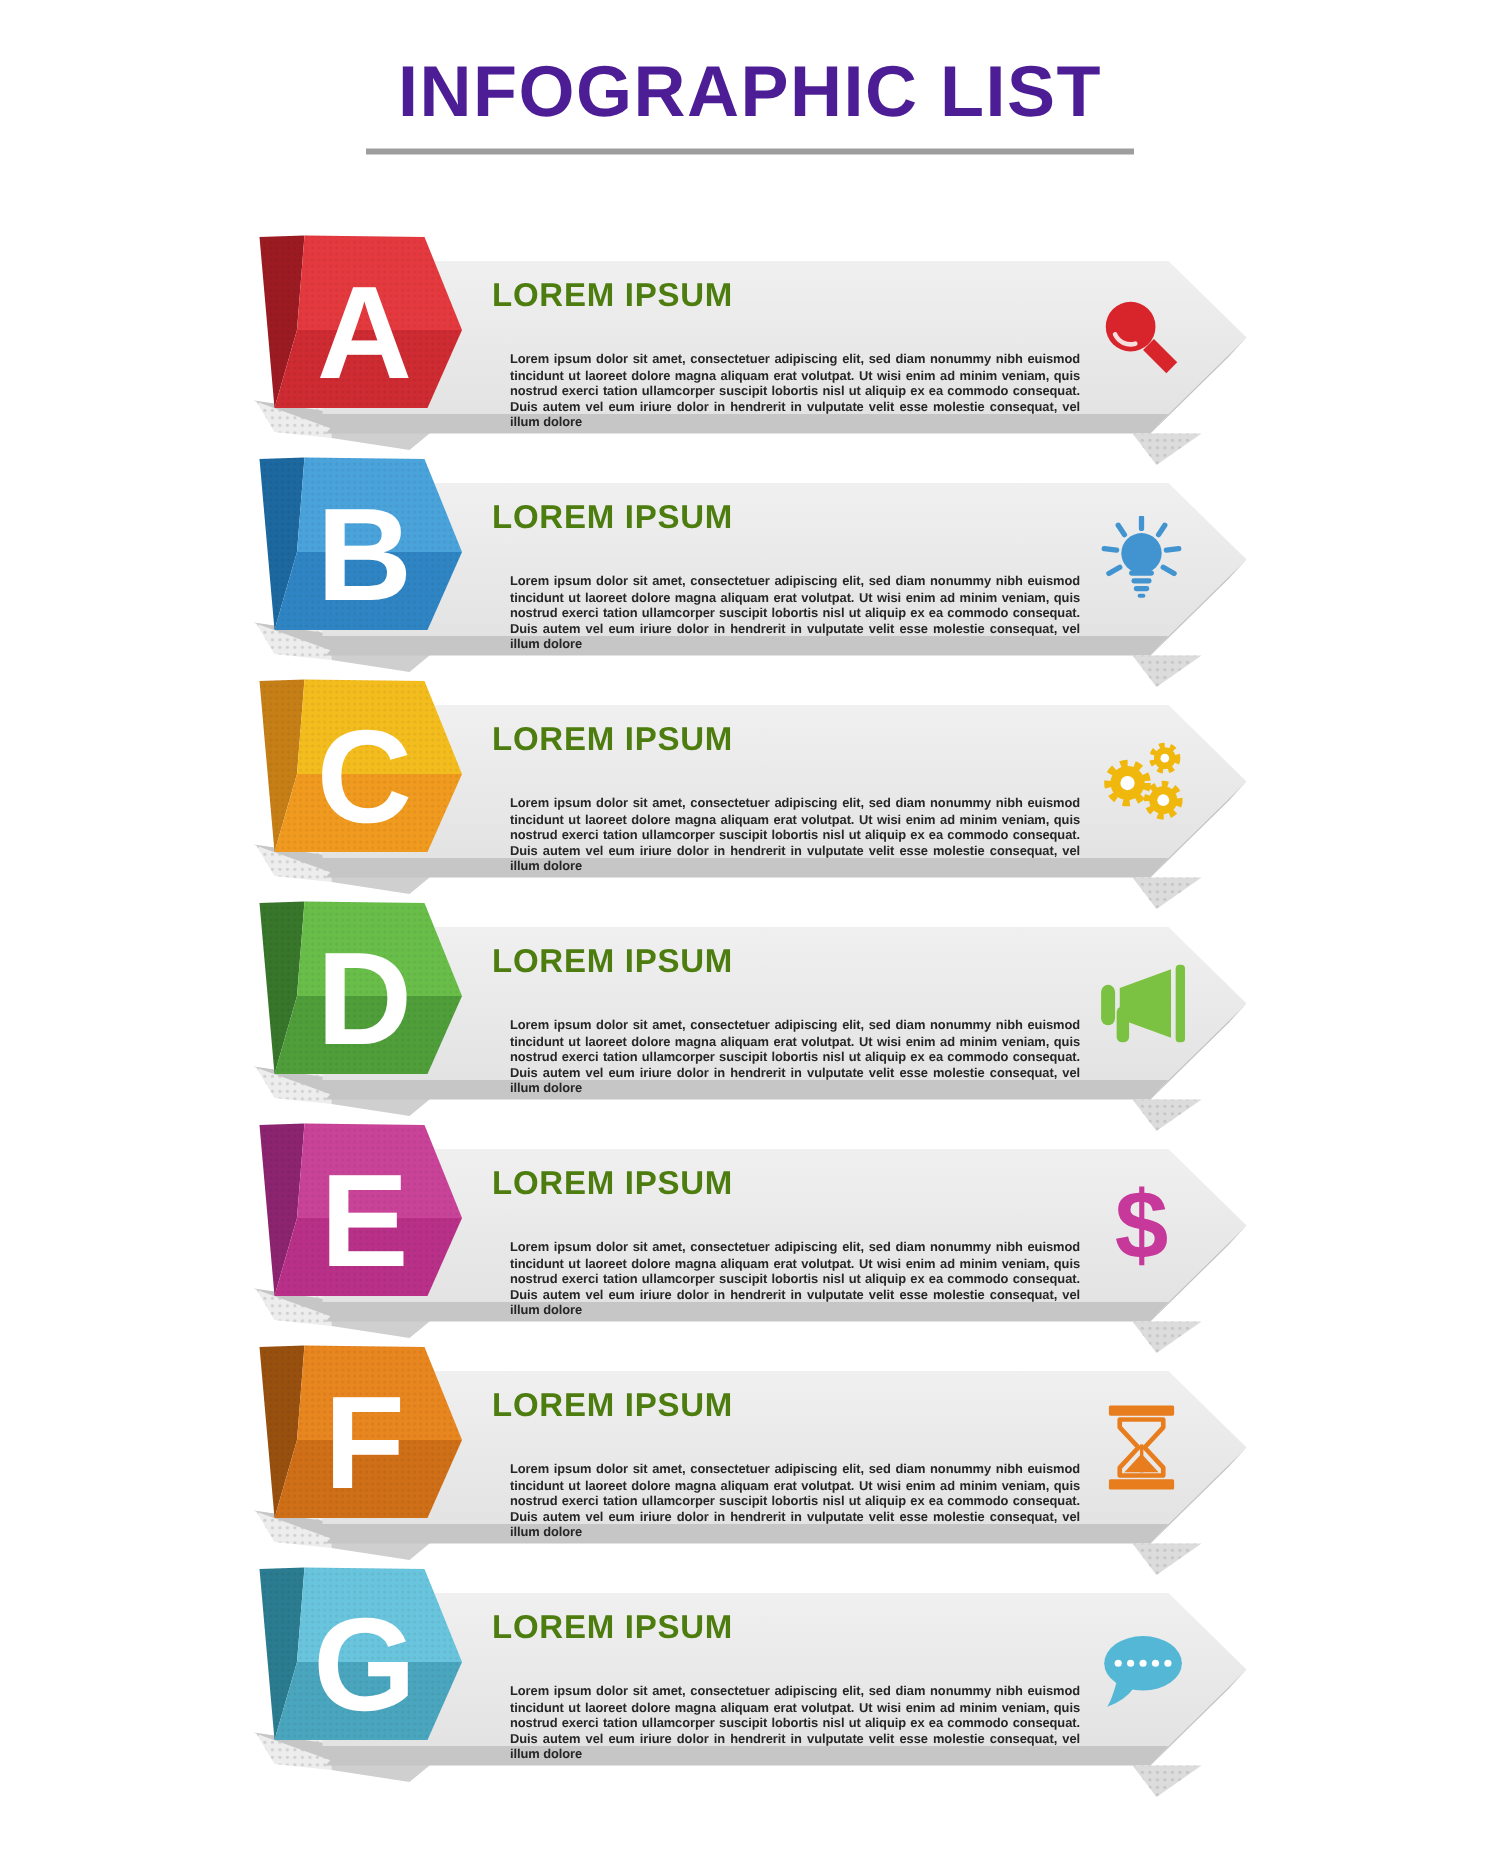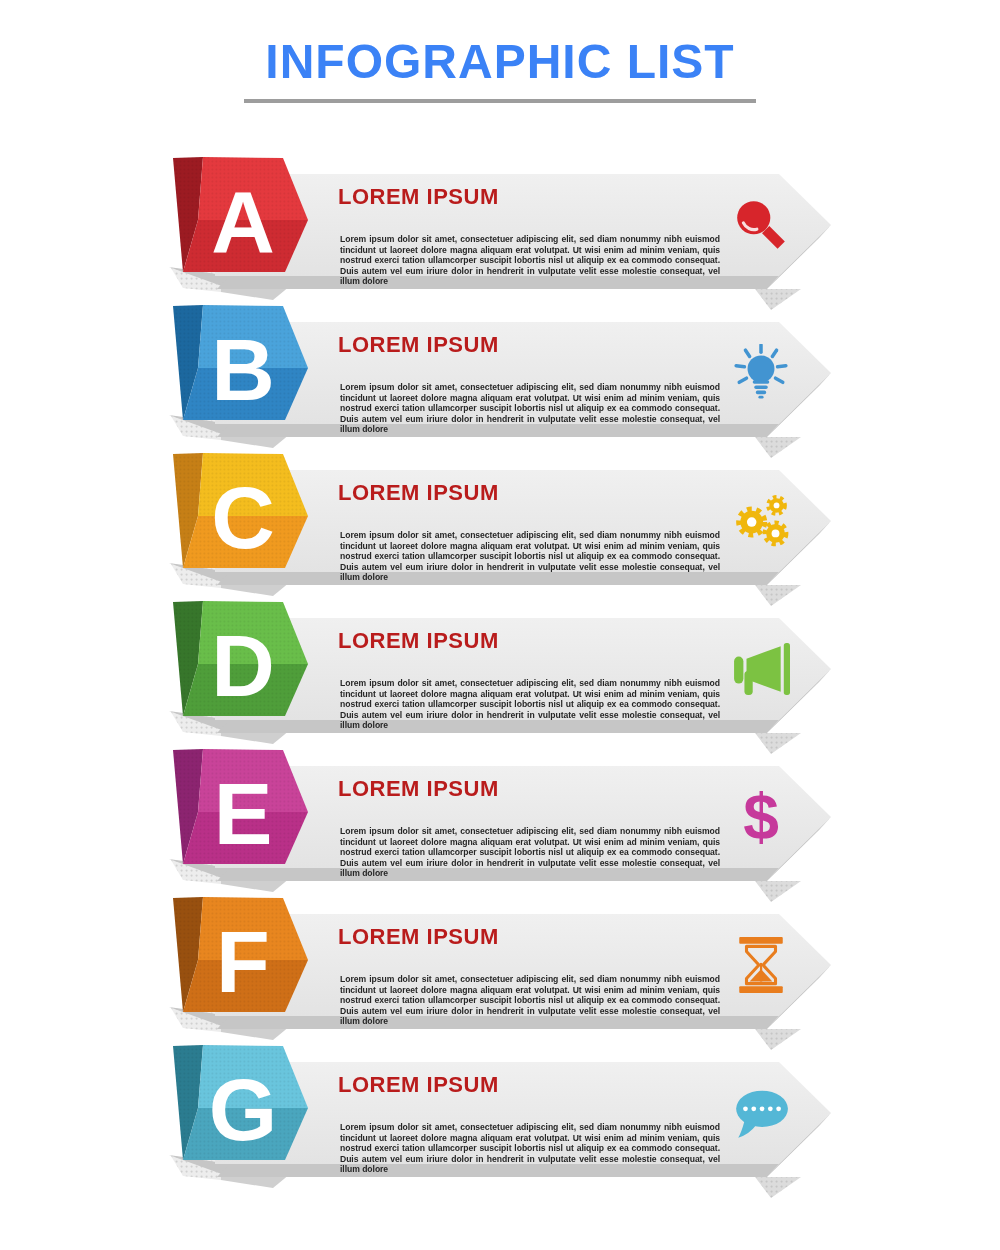--- a/index.html
+++ b/index.html
@@ -2,31 +2,31 @@
 <html><head>
 <meta charset="utf-8">
 <style>
   html,body{margin:0;padding:0;background:#ffffff;}
   body{width:1000px;height:1250px;position:relative;overflow:hidden;
        font-family:"Liberation Sans","DejaVu Sans",sans-serif;}
 
   
   .hdr{position:absolute;top:0;left:0;width:1000px;text-align:center;}
   .hdr h1{margin:36px 0 0 0;font-size:48px;line-height:1.1;font-weight:700;
-          color:#3b82f6;letter-spacing:1px;}
+          color:#4c1d95;letter-spacing:1px;}
   .hdr .rule{width:512px;height:4px;background:#9d9d9d;margin:10px auto 0 auto;}
 
   
   .item{position:absolute;left:155px;width:700px;height:170px;}
   .band{position:absolute;left:0;top:0;}
   .letter{fill:#ffffff;font-weight:700;font-size:88px;
           font-family:"Liberation Sans","DejaVu Sans",sans-serif;}
   .content{position:absolute;left:173px;top:0;width:382px;}
-  .content h2{position:absolute;top:32px;left:10px;margin:0;font-size:22px;
-              font-weight:700;color:#b91c1c;letter-spacing:0.5px;white-space:nowrap;}
+  .content h2{position:absolute;top:32px;left:0;margin:0;font-size:22px;
+              font-weight:700;color:#4d7c0f;letter-spacing:0.5px;white-space:nowrap;}
   .content p{position:absolute;top:70px;left:0;margin:12px;width:380px;
              font-size:8.6px;line-height:10.6px;font-weight:700;color:#262626;
              text-align:justify;letter-spacing:-0.05px;}
   .icon{position:absolute;left:577px;top:44px;width:58px;height:58px;}
   .icon svg{width:100%;height:100%;}
   .dollar-glyph{font-family:"Liberation Sans","DejaVu Sans",sans-serif;
                 font-weight:700;font-size:62px;}
 </style>
 </head>
 <body>

